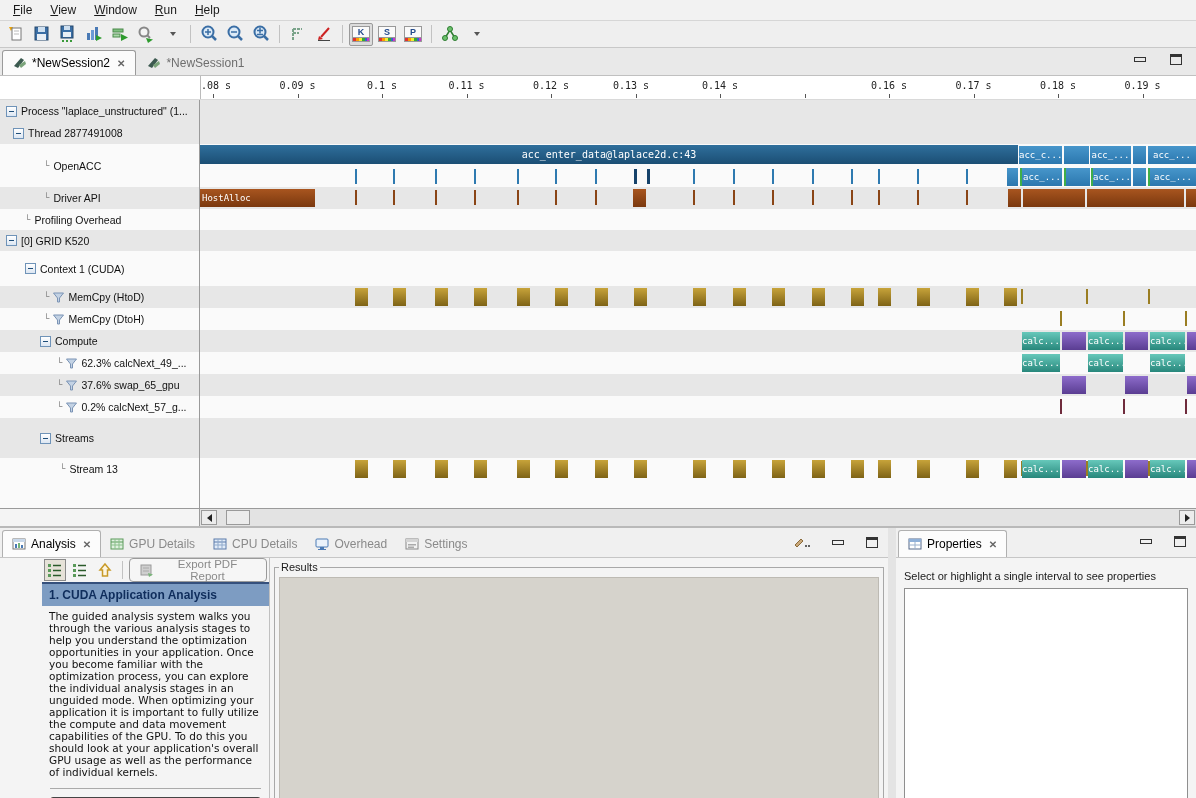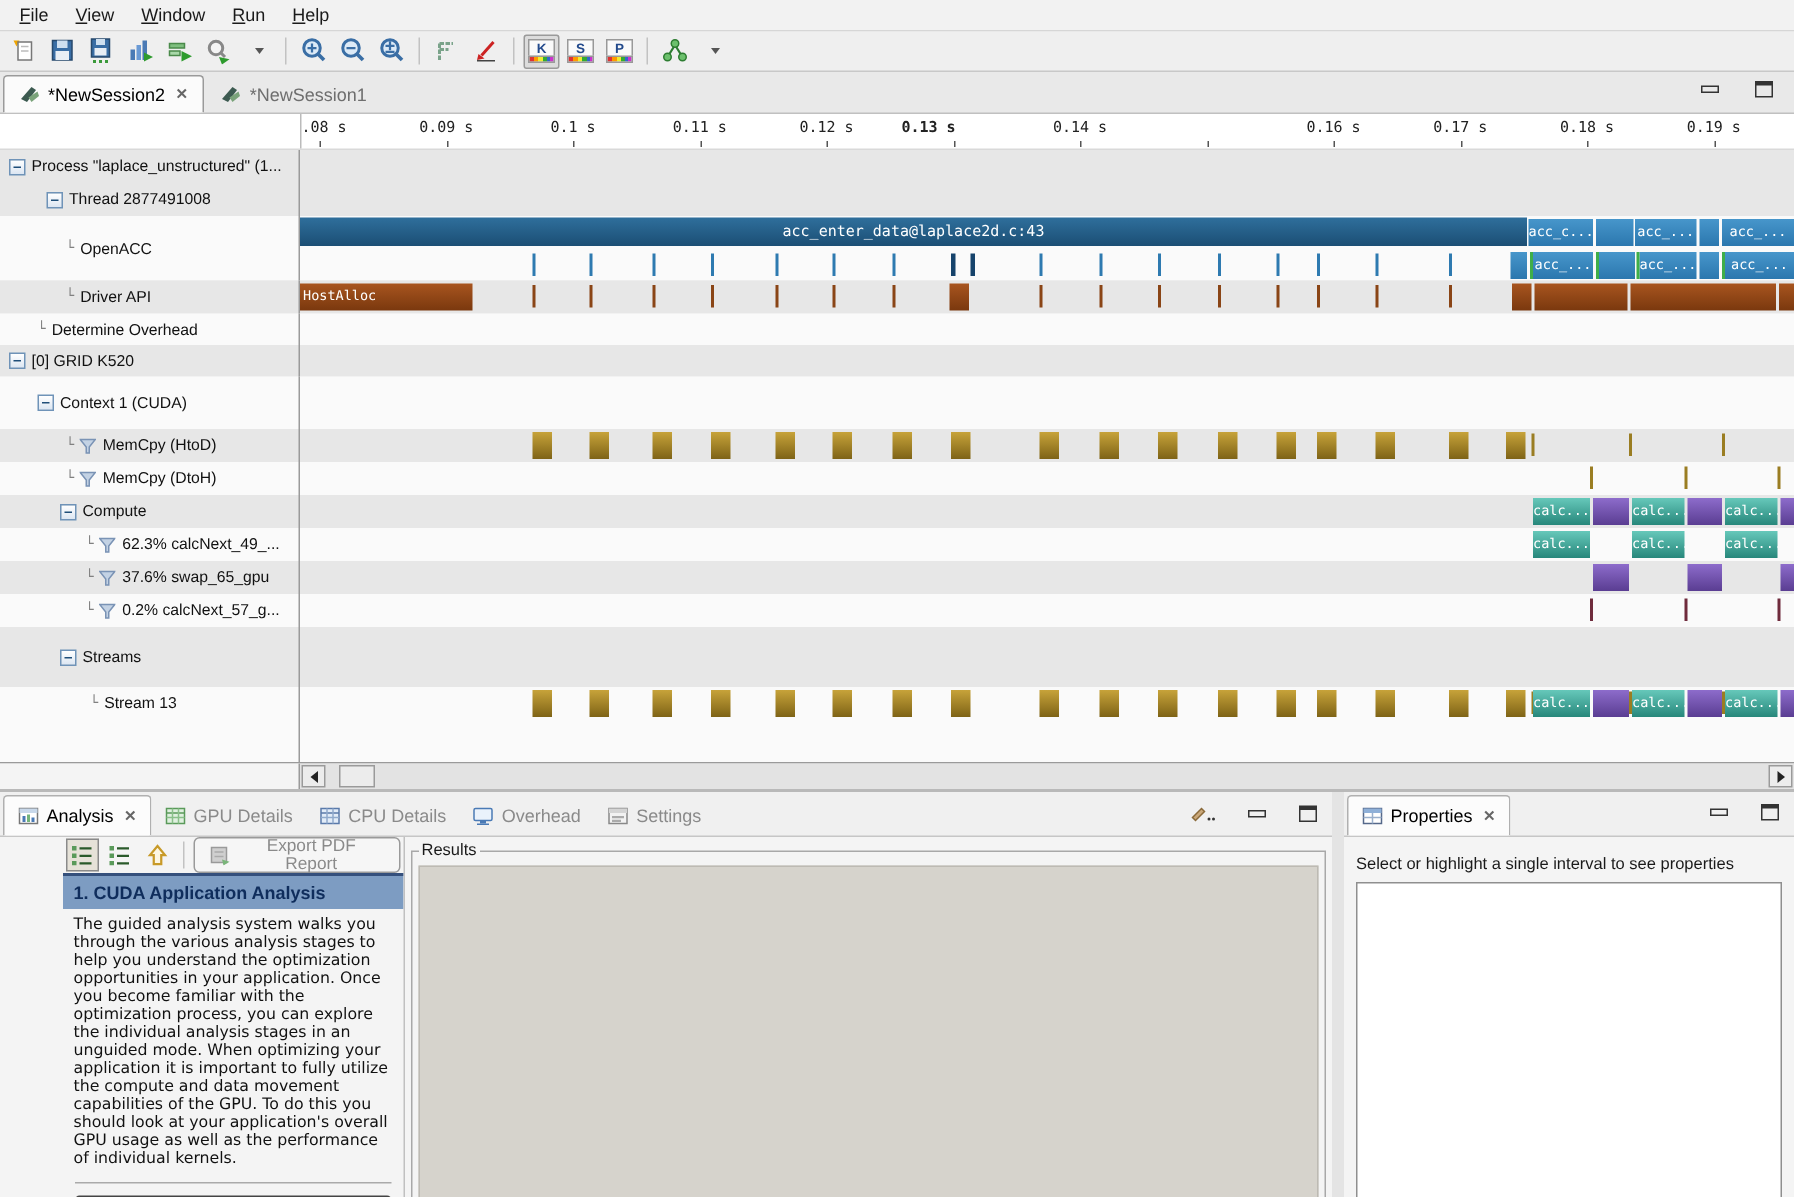--- a/index.html
+++ b/index.html
@@ -301,21 +301,21 @@
       <div class="ruler-label" style="left: -18px;">0.08 s</div>
       <div class="ruler-tick" style="left: 12px;"></div>
       <div class="ruler-label" style="left: 66.5px;">0.09 s</div>
       <div class="ruler-tick" style="left: 96.5px;"></div>
       <div class="ruler-label" style="left: 151px;">0.1 s</div>
       <div class="ruler-tick" style="left: 181px;"></div>
       <div class="ruler-label" style="left: 235.5px;">0.11 s</div>
       <div class="ruler-tick" style="left: 265.5px;"></div>
       <div class="ruler-label" style="left: 320px;">0.12 s</div>
       <div class="ruler-tick" style="left: 350px;"></div>
-      <div class="ruler-label" style="left: 388px; font-weight: bold;">0.13 s</div>
+      <div class="ruler-label" style="left: 400px;">0.13 s</div>
       <div class="ruler-tick" style="left: 434.5px;"></div>
       <div class="ruler-label" style="left: 489px;">0.14 s</div>
       <div class="ruler-tick" style="left: 519px;"></div>
       <div class="ruler-label" style="left: 592px; margin-top: 32px;">0.15 s</div>
       <div class="ruler-tick" style="left: 603.5px;"></div>
       <div class="ruler-label" style="left: 658px;">0.16 s</div>
       <div class="ruler-tick" style="left: 688px;"></div>
       <div class="ruler-label" style="left: 742.5px;">0.17 s</div>
       <div class="ruler-tick" style="left: 772.5px;"></div>
       <div class="ruler-label" style="left: 827px;">0.18 s</div>
@@ -331,21 +331,21 @@
         <span class="tgl">
           <i></i>
         </span>
         <span class="tree-label">Process "laplace_unstructured" (1...</span>
       </div>
       <div class="tracks">
         <div class="track"></div>
       </div>
     </div>
     <div class="tl-row shade-g" style="height: 22px;">
-      <div class="tree-cell" style="padding-left: 31px;">
+      <div class="tree-cell" style="padding-left: 13px;">
         <span class="tgl">
           <i></i>
         </span>
         <span class="tree-label">Thread 2877491008</span>
       </div>
       <div class="tracks">
         <div class="track"></div>
       </div>
     </div>
     <div class="tl-row shade-l" style="height: 43px;">
@@ -432,21 +432,21 @@
           <div class="mark brown" style="left: 808px; width: 13px;"></div>
           <div class="mark brown" style="left: 823px; width: 62px;"></div>
           <div class="mark brown" style="left: 887px; width: 97px;"></div>
           <div class="mark brown" style="left: 986px; width: 10px;"></div>
         </div>
       </div>
     </div>
     <div class="tl-row shade-l" style="height: 21px;">
       <div class="tree-cell" style="padding-left: 25px;">
         <span class="corner">└</span>
-        <span class="tree-label">Determine Overhead</span>
+        <span class="tree-label">Profiling Overhead</span>
       </div>
       <div class="tracks">
         <div class="track"></div>
       </div>
     </div>
     <div class="tl-row shade-g" style="height: 21px;">
       <div class="tree-cell" style="padding-left: 6px; text-align: right;">
         <span class="tgl">
           <i></i>
         </span>

